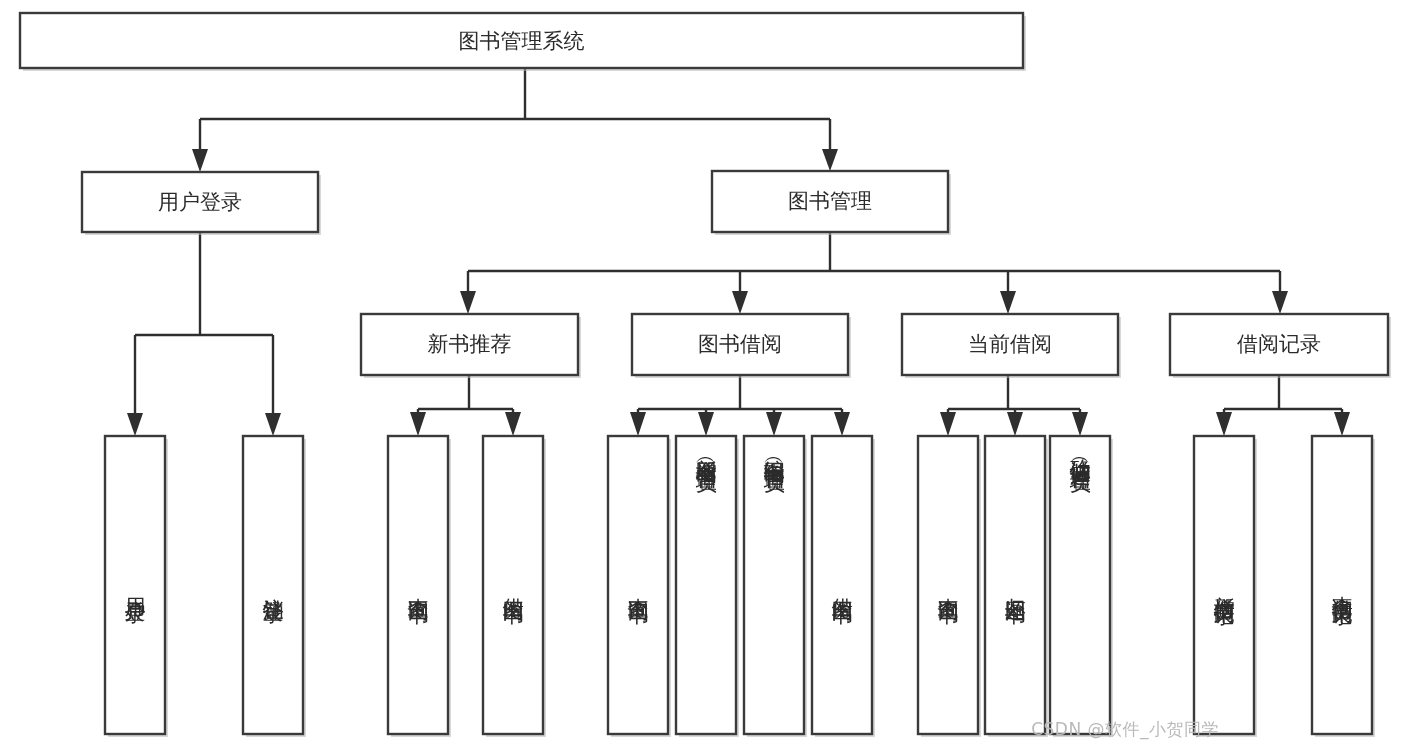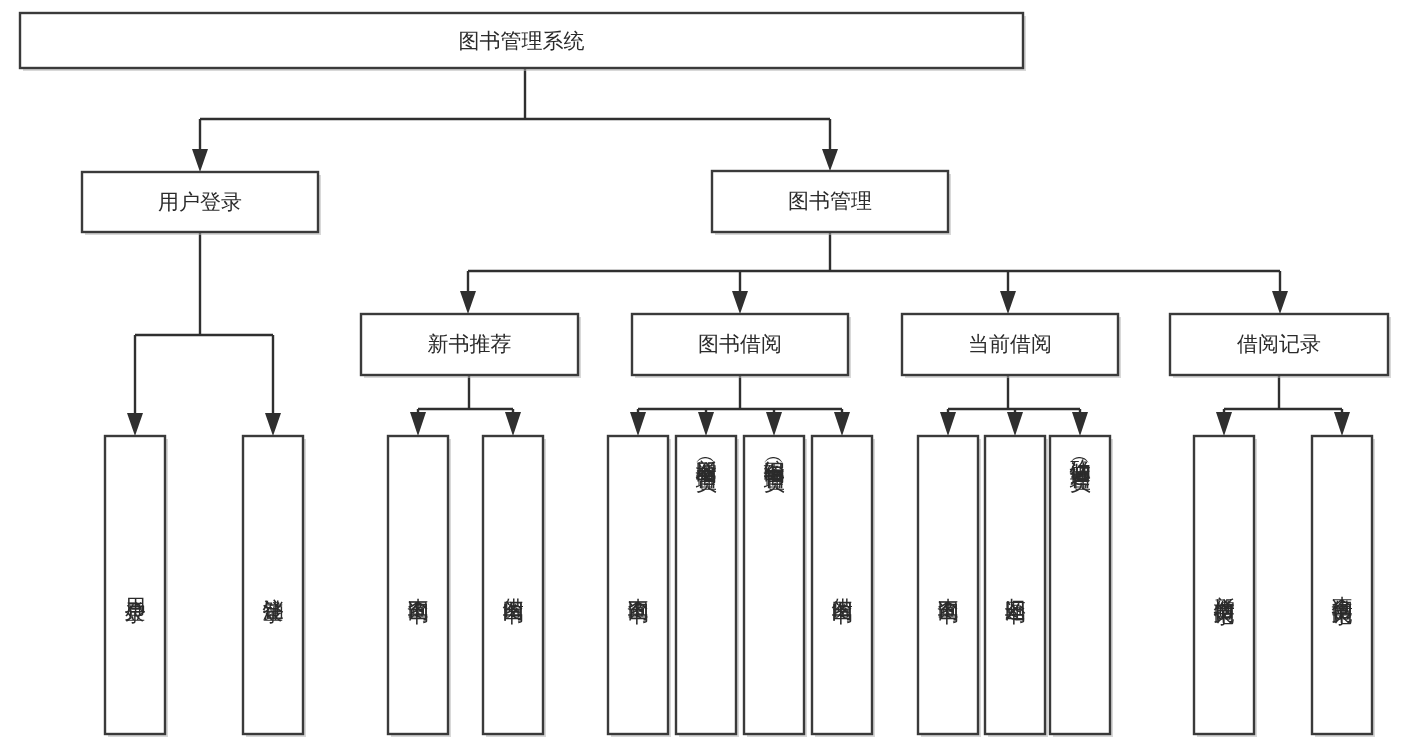--- a/index.html
+++ b/index.html
@@ -265,13 +265,14 @@
   </div>
 
   <div class="leaf-label-wrap" style="left:1194px; top:436px; width:60px; height:298px; align-items:center;">
     <span class="leaf-label">新增借阅记录</span>
   </div>
 
   <div class="leaf-label-wrap" style="left:1312px; top:436px; width:60px; height:298px; align-items:center;">
     <span class="leaf-label">查询借阅记录</span>
   </div>
 
+  <div class="watermark">CSDN @软件_小贺同学</div>
 </div>
 
 </body></html>

